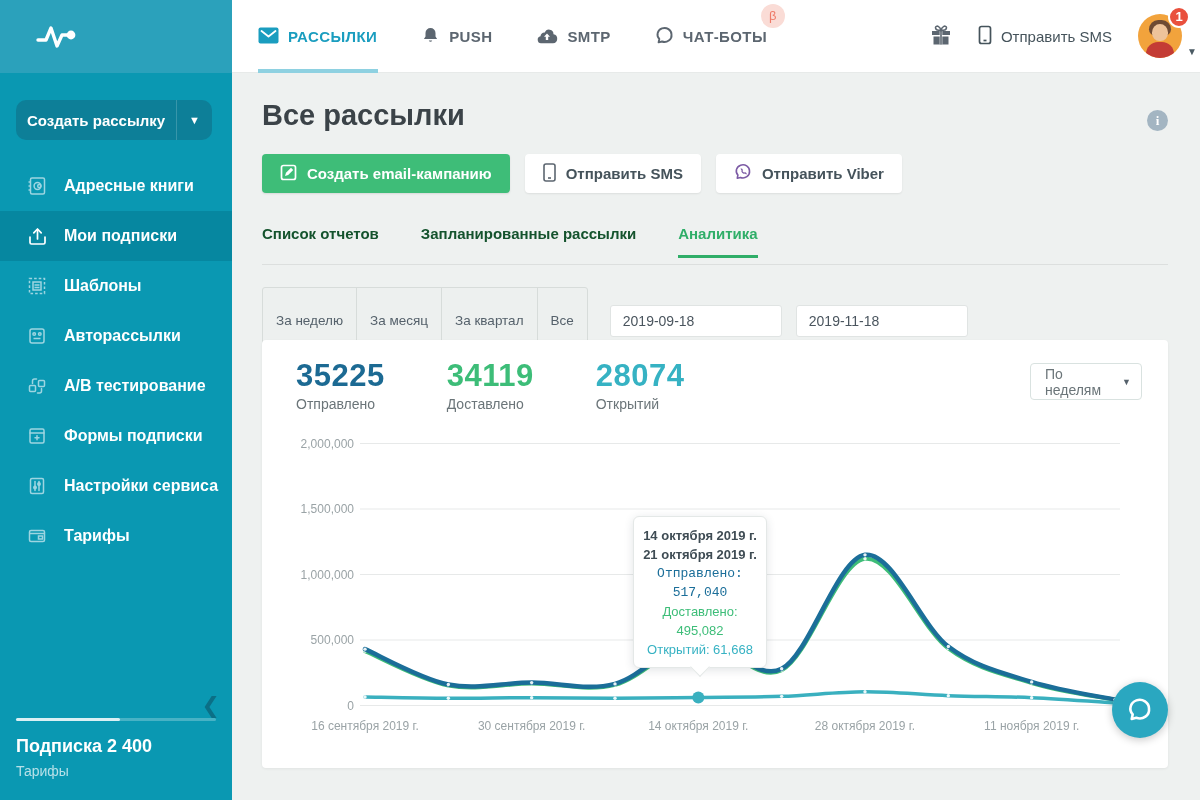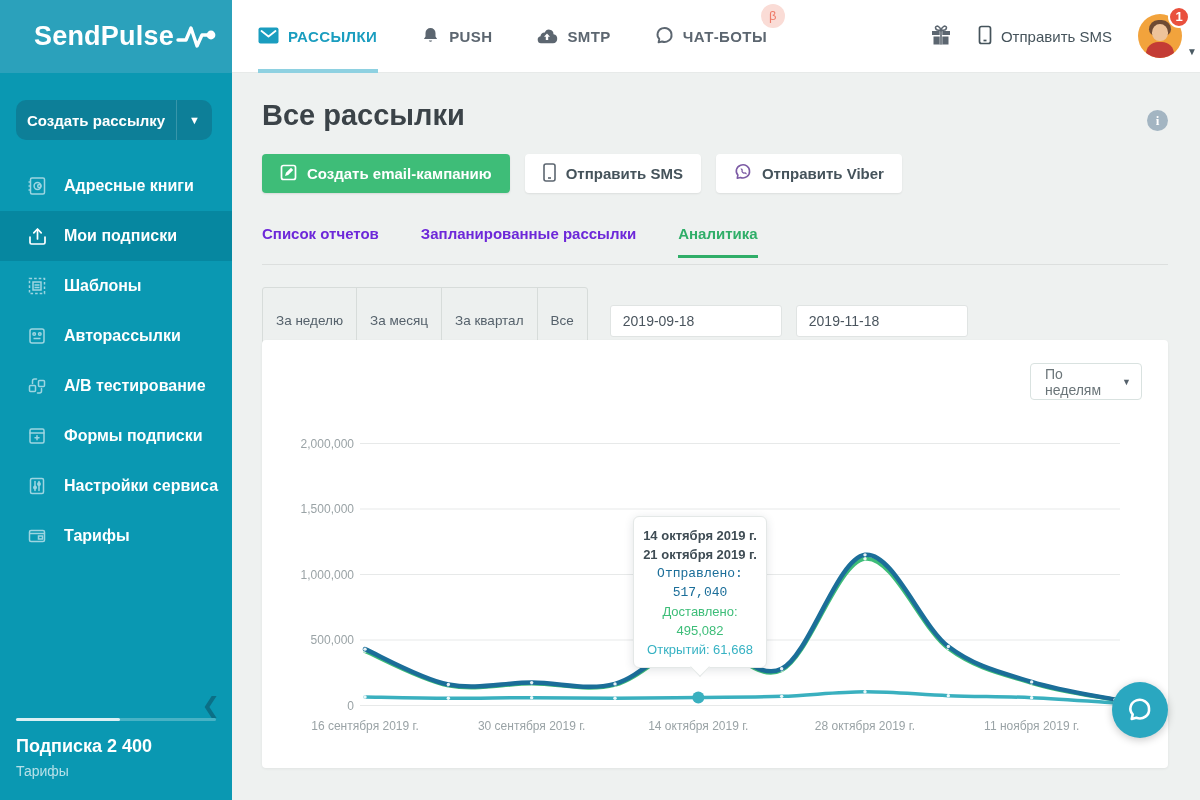--- a/index.html
+++ b/index.html
@@ -43,21 +43,21 @@
   
   .main { position:absolute; left:232px; top:73px; width:968px; height:727px; background:#eef1f0; }
   .page-title { position:absolute; left:30px; top:26px; font-size:29px; font-weight:600; color:#3b4348; }
   .info-icon { position:absolute; right:32px; top:37px; width:21px; height:21px; border-radius:50%; background:#a3b5c2; color:#fff; font-size:13px; font-weight:700; display:flex; align-items:center; justify-content:center; font-family:"Liberation Serif",serif; cursor:pointer; }
   .actions { position:absolute; left:30px; top:81px; display:flex; gap:15px; }
   .btn { height:39px; border-radius:4px; display:flex; align-items:center; gap:10px; padding:0 18px; font-size:15px; font-weight:700; cursor:pointer; }
   .btn-green { background:#3ebd78; color:#fff; box-shadow:0 1px 2px rgba(0,0,0,.10); }
   .btn-white { background:#fff; color:#45535b; box-shadow:0 1px 2px rgba(0,0,0,.08); }
 
   .tabs-row { position:absolute; left:30px; top:152px; display:flex; gap:42px; }
-  .tab { font-size:15px; font-weight:700; color:#6d28d9; padding-bottom:14px; cursor:pointer; position:relative; }
+  .tab { font-size:15px; font-weight:700; color:#14532d; padding-bottom:14px; cursor:pointer; position:relative; }
   .tab.active { color:#2fae68; }
   .tab.active::after { content:""; position:absolute; left:0; right:0; bottom:-2px; height:3px; background:#2fae68; }
   .tabs-divider { position:absolute; left:30px; top:191px; width:906px; height:1px; background:#dcdfde; }
 
   .filters { position:absolute; left:30px; top:214px; display:flex; align-items:center; }
   .seg-group { display:flex; border:1px solid #d7dcda; border-radius:3px; background:#edf0ef; overflow:hidden; }
   .seg { padding:25px 13px; font-size:13.5px; color:#55616b; border-right:1px solid #d7dcda; cursor:pointer; white-space:nowrap; }
   .seg:last-child { border-right:none; }
   .date-input { width:172px; height:32px; border:1px solid #e0e4e3; border-radius:3px; background:#fff; padding:0 12px; font-size:14px; color:#4a555e; font-family:"Liberation Sans",sans-serif; }
   .date-input:first-of-type { margin-left:22px; }
@@ -78,21 +78,20 @@
   .tt-delivered { color:#3dbd78; }
   .tt-opened { color:#36b2c3; }
   .chart-tooltip::after { content:""; position:absolute; left:50%; bottom:-7px; margin-left:-7px; width:13px; height:13px; background:#fff; border-right:1px solid #e4e8e7; border-bottom:1px solid #e4e8e7; transform:rotate(45deg); }
 
   .chat-widget { position:absolute; left:1112px; top:682px; width:56px; height:56px; border-radius:50%; background:#2aa7c0; box-shadow:0 2px 8px rgba(0,0,0,.22); display:flex; align-items:center; justify-content:center; cursor:pointer; z-index:10; }
 </style>
 </head>
 <body>
 
 <div class="logo-box">
-  <span class="logo-text">SendPulse</span>
   <svg width="46" height="30" viewBox="0 0 46 30" style="margin-left:2px">
     <polyline points="2,18 10,18 15,6 21,24 26,13 33,13" fill="none" stroke="#fff" stroke-width="3.4" stroke-linecap="round" stroke-linejoin="round"></polyline>
     <circle cx="35" cy="13" r="4.4" fill="#fff"></circle>
   </svg>
 </div>
 
 <div class="sidebar">
   <div class="create-btn">
     <span class="main-label">Создать рассылку</span>
     <span class="caret-box">
@@ -319,20 +318,34 @@
       <div class="seg">За неделю</div>
       <div class="seg">За месяц</div>
       <div class="seg">За квартал</div>
       <div class="seg">Все</div>
     </div>
     <input class="date-input" type="text" value="2019-09-18" style="">
     <input class="date-input" type="text" value="2019-11-18" style="">
   </div>
 
   <div class="card">
+    <div class="stats">
+      <div>
+        <div class="stat-value" style="color:#1c6a93">35225</div>
+        <div class="stat-label">Отправлено</div>
+      </div>
+      <div>
+        <div class="stat-value" style="color:#3dbd78">34119</div>
+        <div class="stat-label">Доставлено</div>
+      </div>
+      <div>
+        <div class="stat-value" style="color:#36b2c3">28074</div>
+        <div class="stat-label">Открытий</div>
+      </div>
+    </div>
 
     <div class="group-select">
       <span>По неделям</span>
       <span class="sel-caret">▼</span>
     </div>
 
     <svg id="chart-svg" width="906" height="318" viewBox="0 0 906 318">
         <line x1="98" y1="275.5" x2="858" y2="275.5" stroke="#e7e9e9" stroke-width="1"></line>
         <text x="92" y="279.5" text-anchor="end" fill="#9aa3a6" font-size="12" font-family="Liberation Sans, sans-serif">0</text>
         <line x1="98" y1="210" x2="858" y2="210" stroke="#e7e9e9" stroke-width="1"></line>

